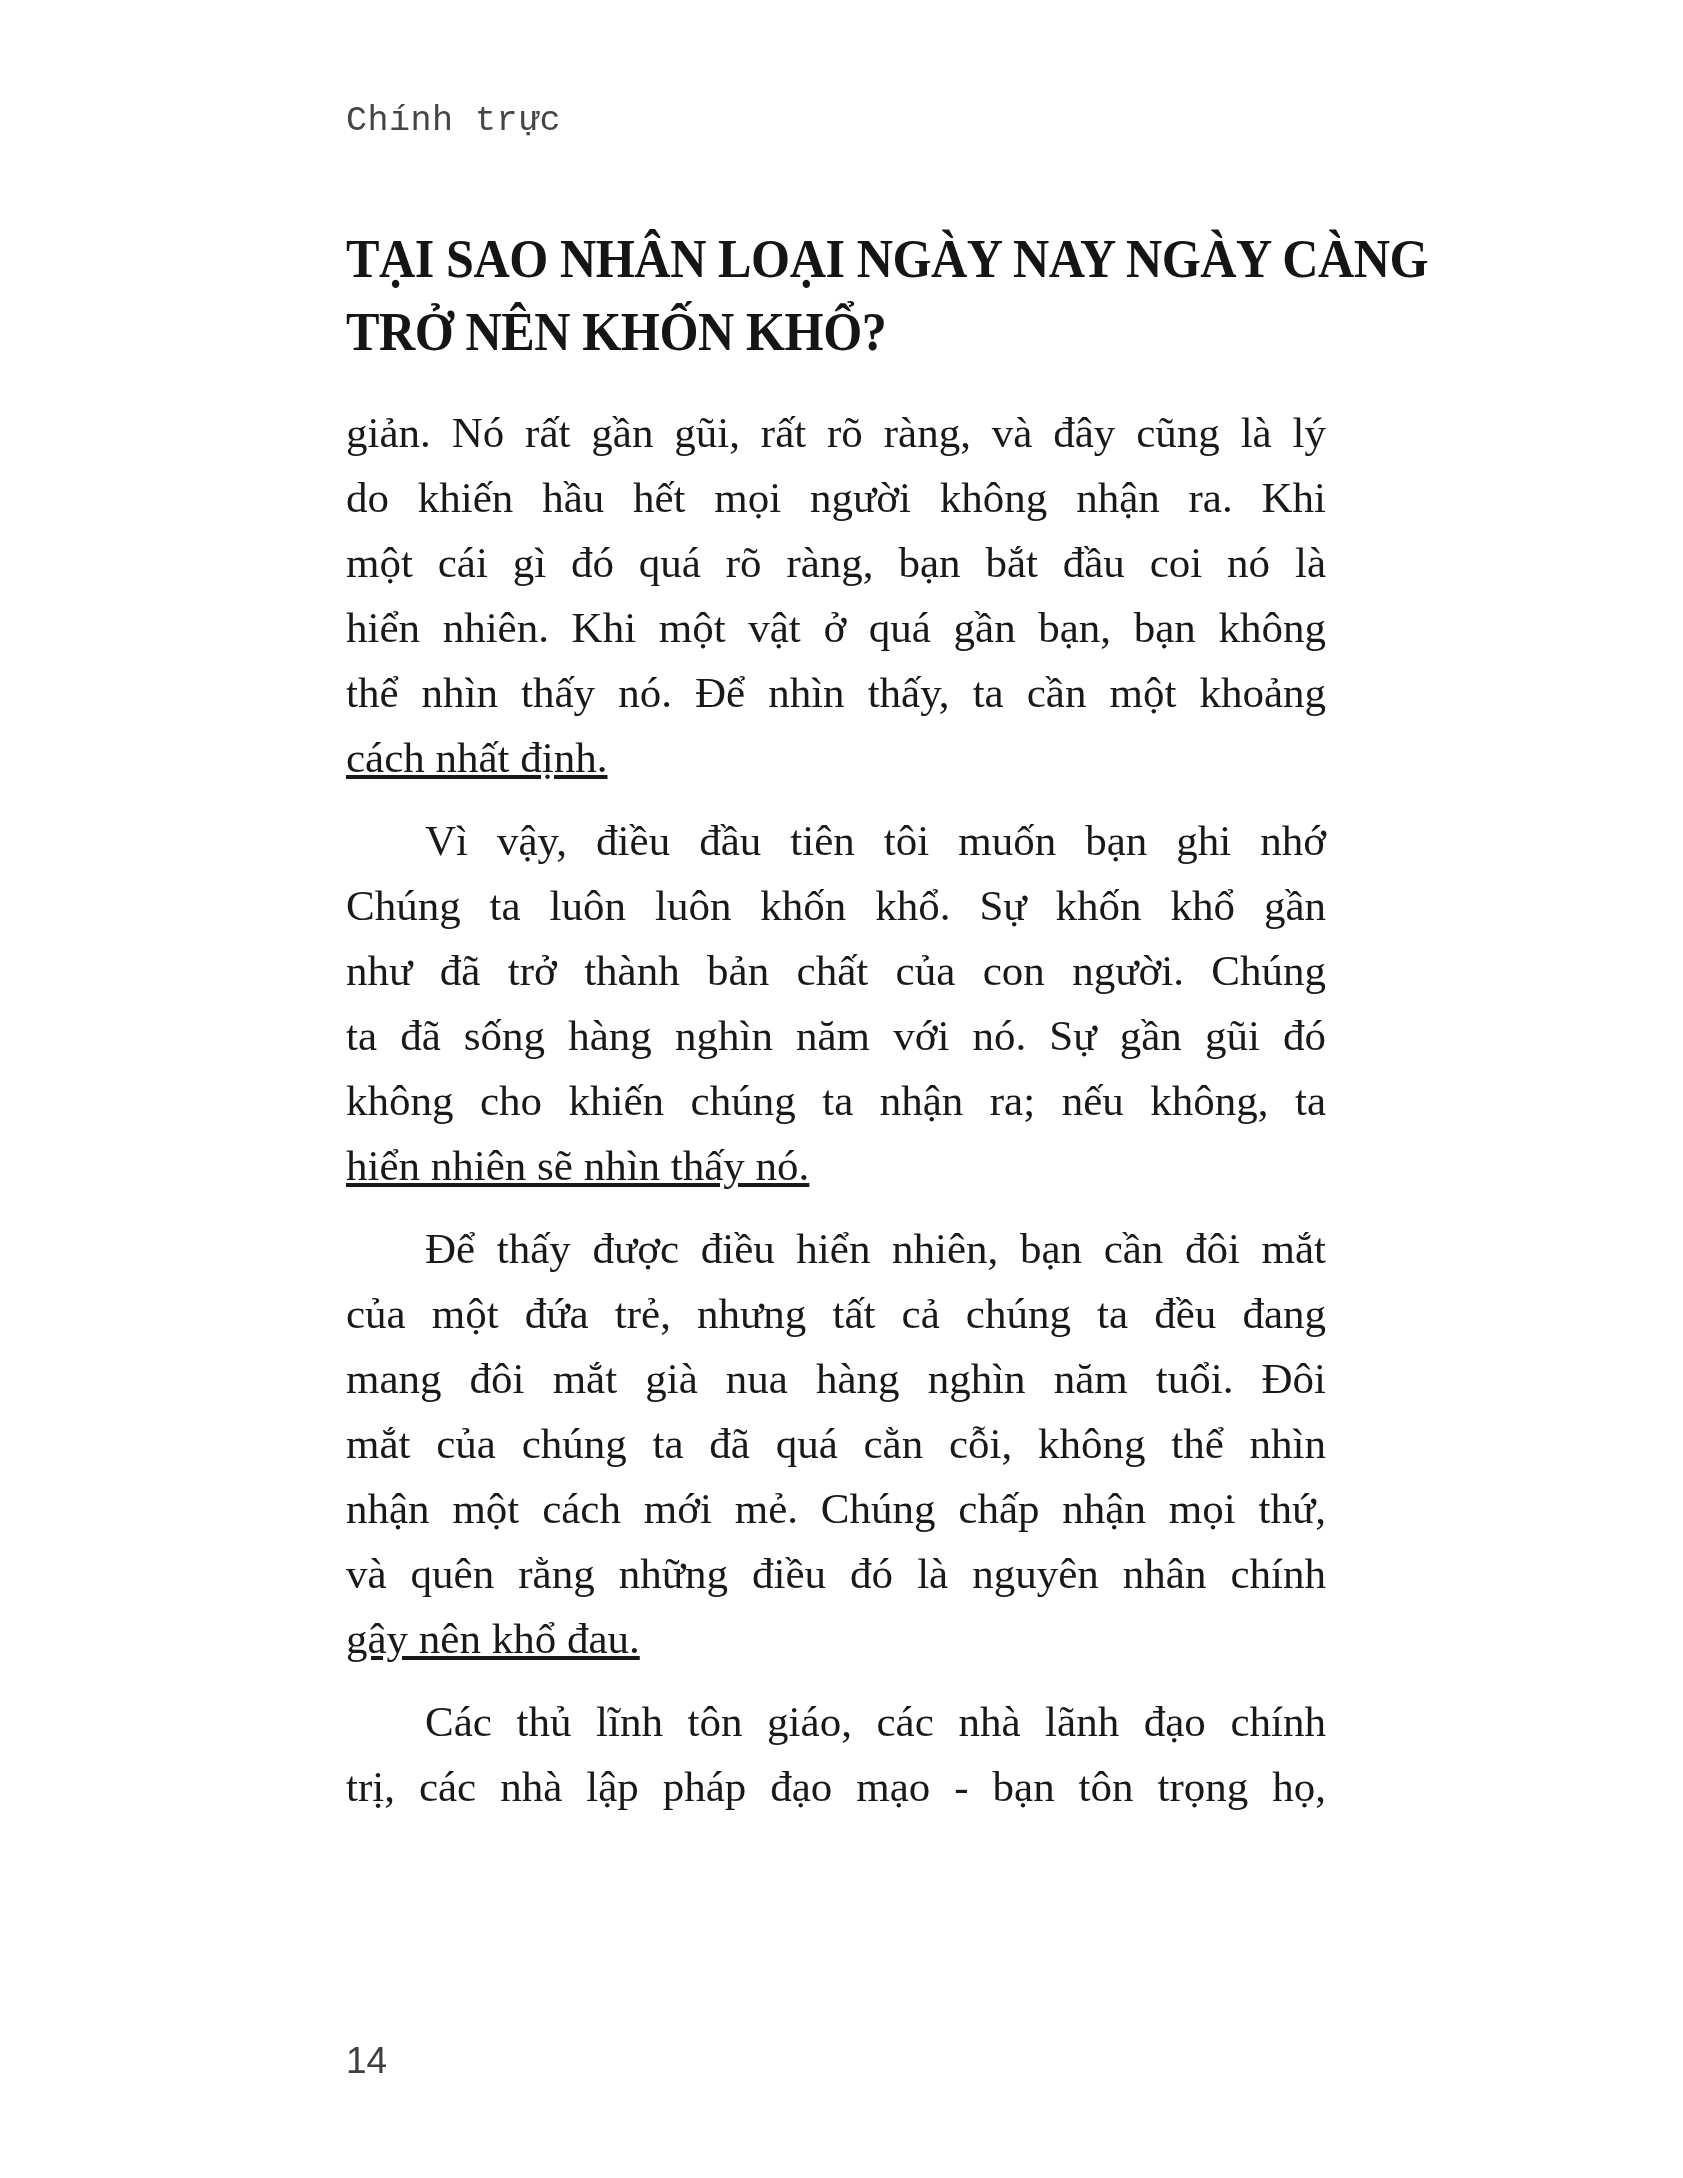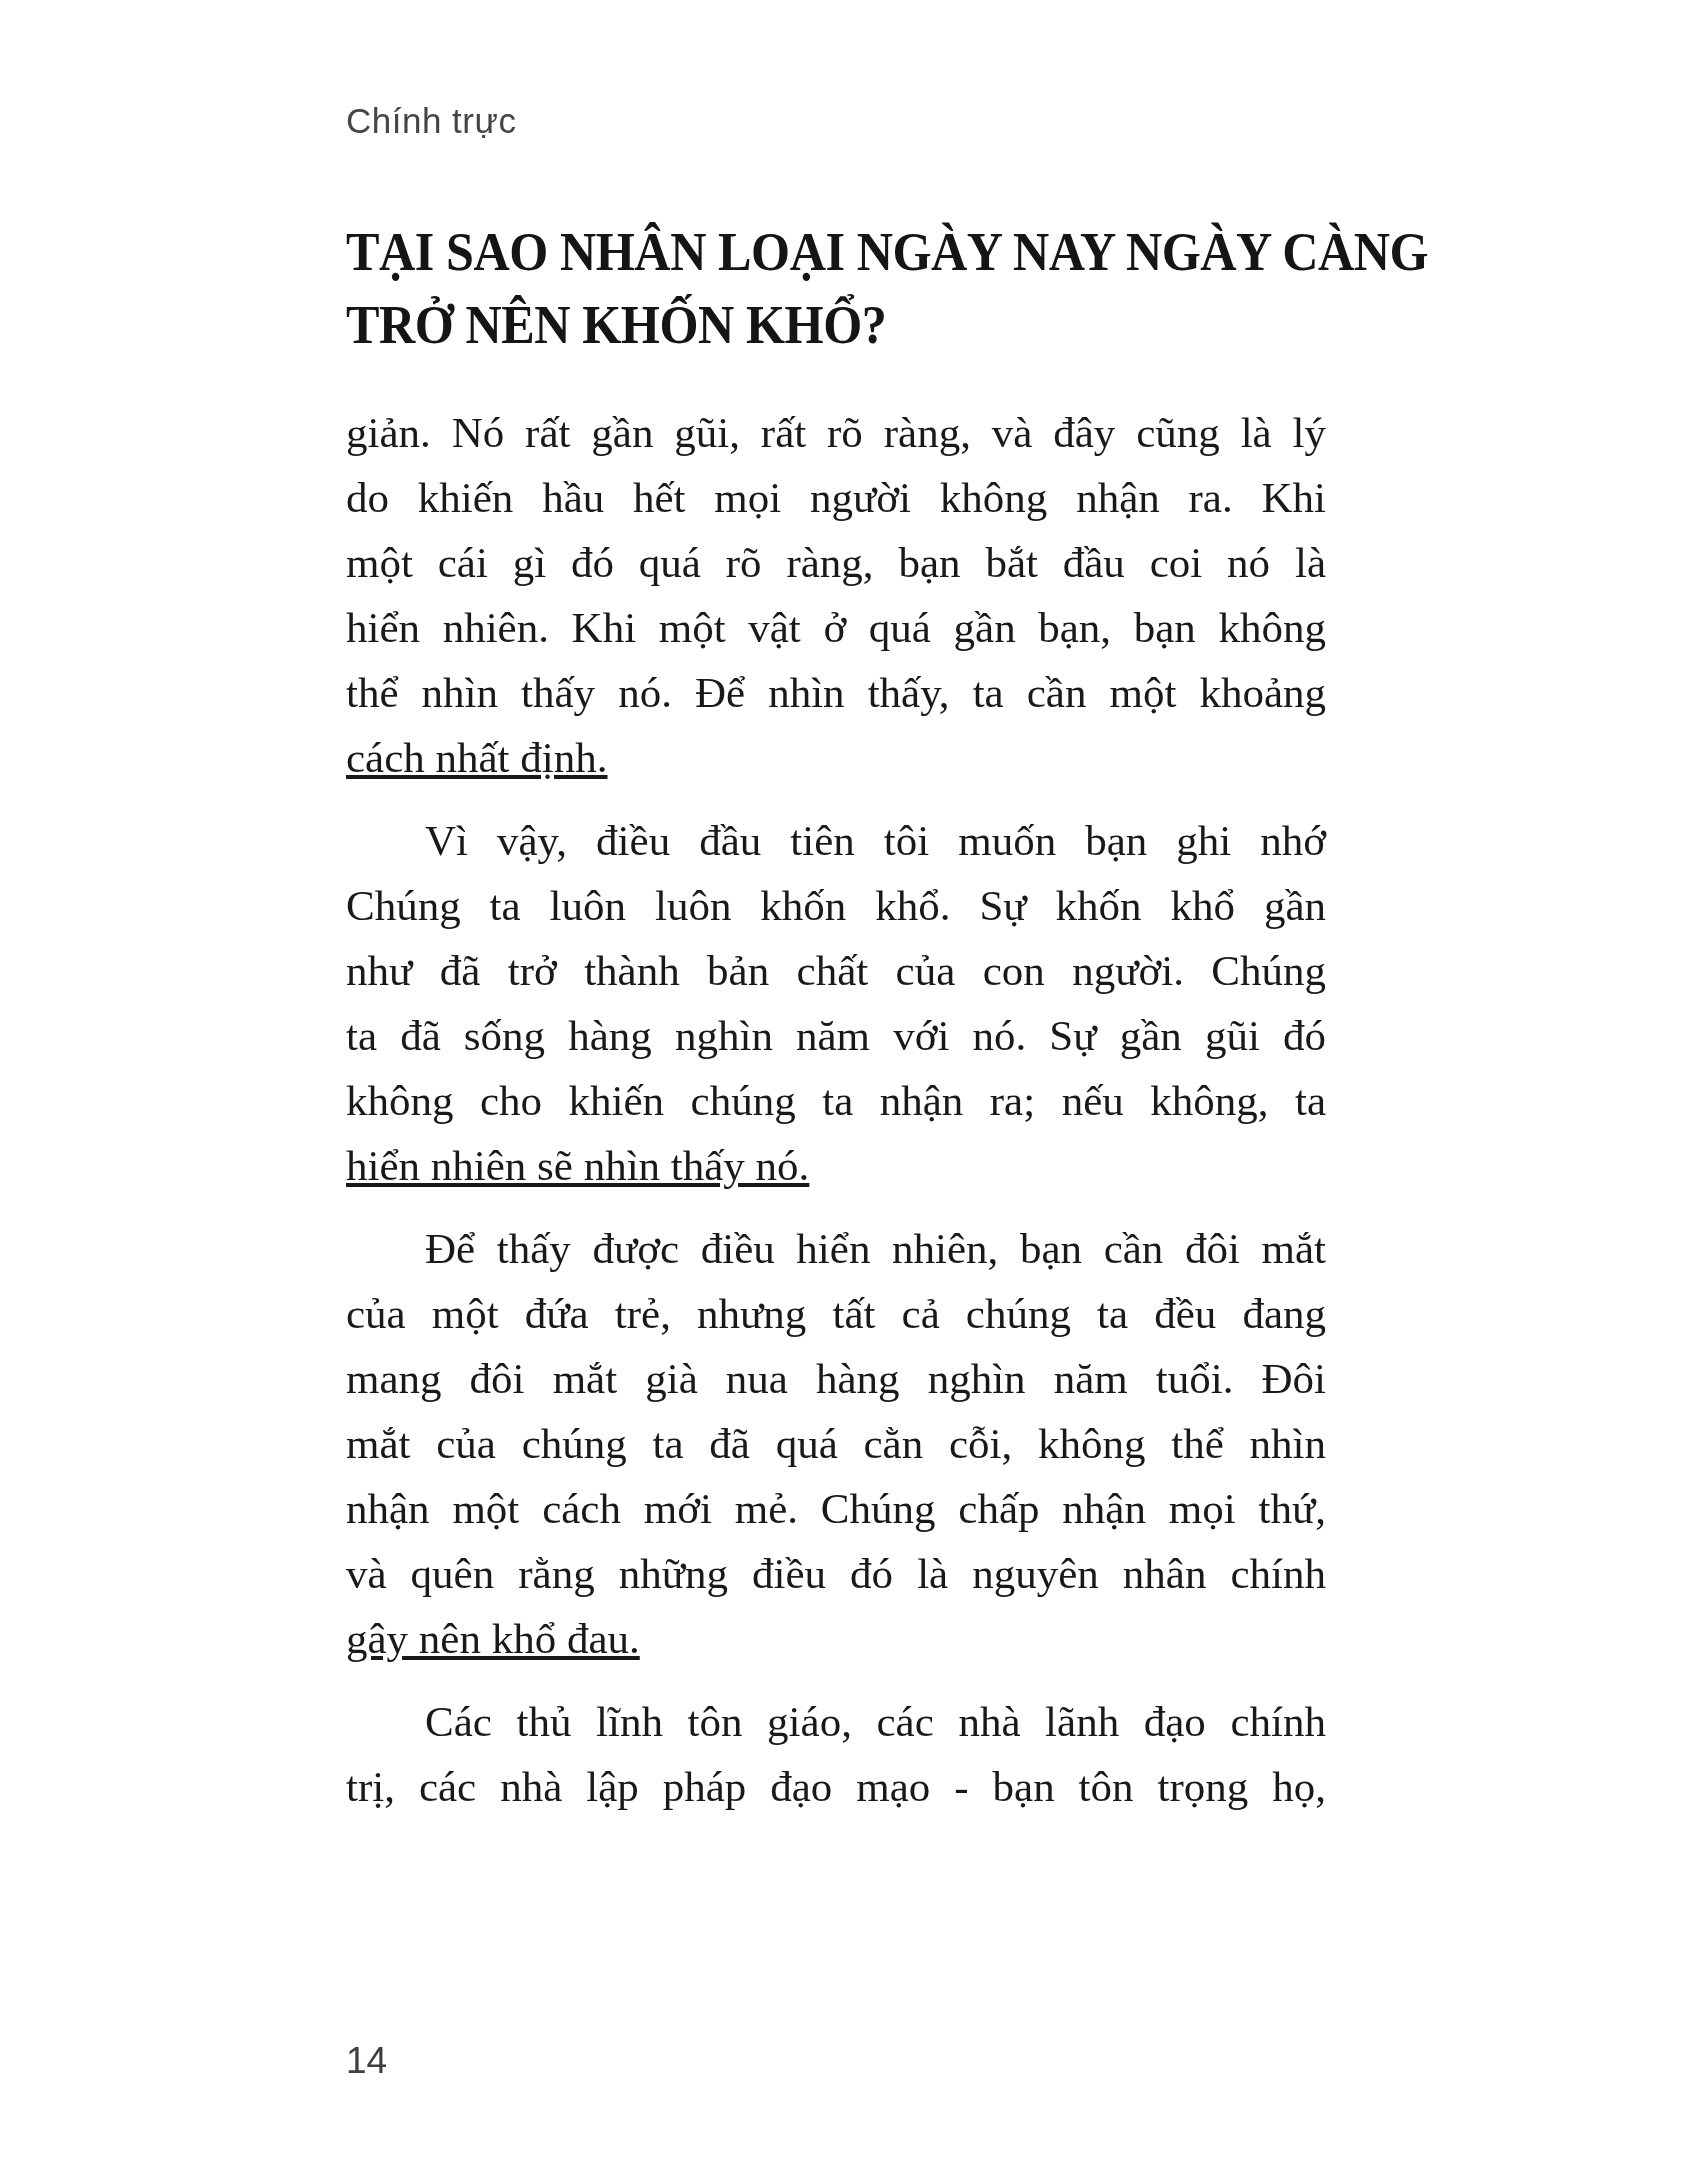--- a/index.html
+++ b/index.html
@@ -13,32 +13,32 @@
   }
   .page {
     position: absolute;
     inset: 0;
     background: #ffffff;
   }
   .running-header {
     position: absolute;
     left: 346px;
     top: 101px;
-    font-family: Liberation Sans, sans-serif;
+    font-family: Liberation Mono, monospace;
     font-weight: 300;
     font-size: 35px;
     letter-spacing: 0.5px;
     color: #454545;
     white-space: nowrap;
     text-align: center;
   }
   .chapter-title {
     position: absolute;
     left: 346px;
-    top: 216px;
+    top: 223px;
     width: 1049px;
     color: #151515;
     font-weight: 700;
     font-size: 54px;
     line-height: 73px;
   }
   .title-line { white-space: nowrap; }
   .condense {
     display: inline-block;
     transform: scaleX(0.93);

